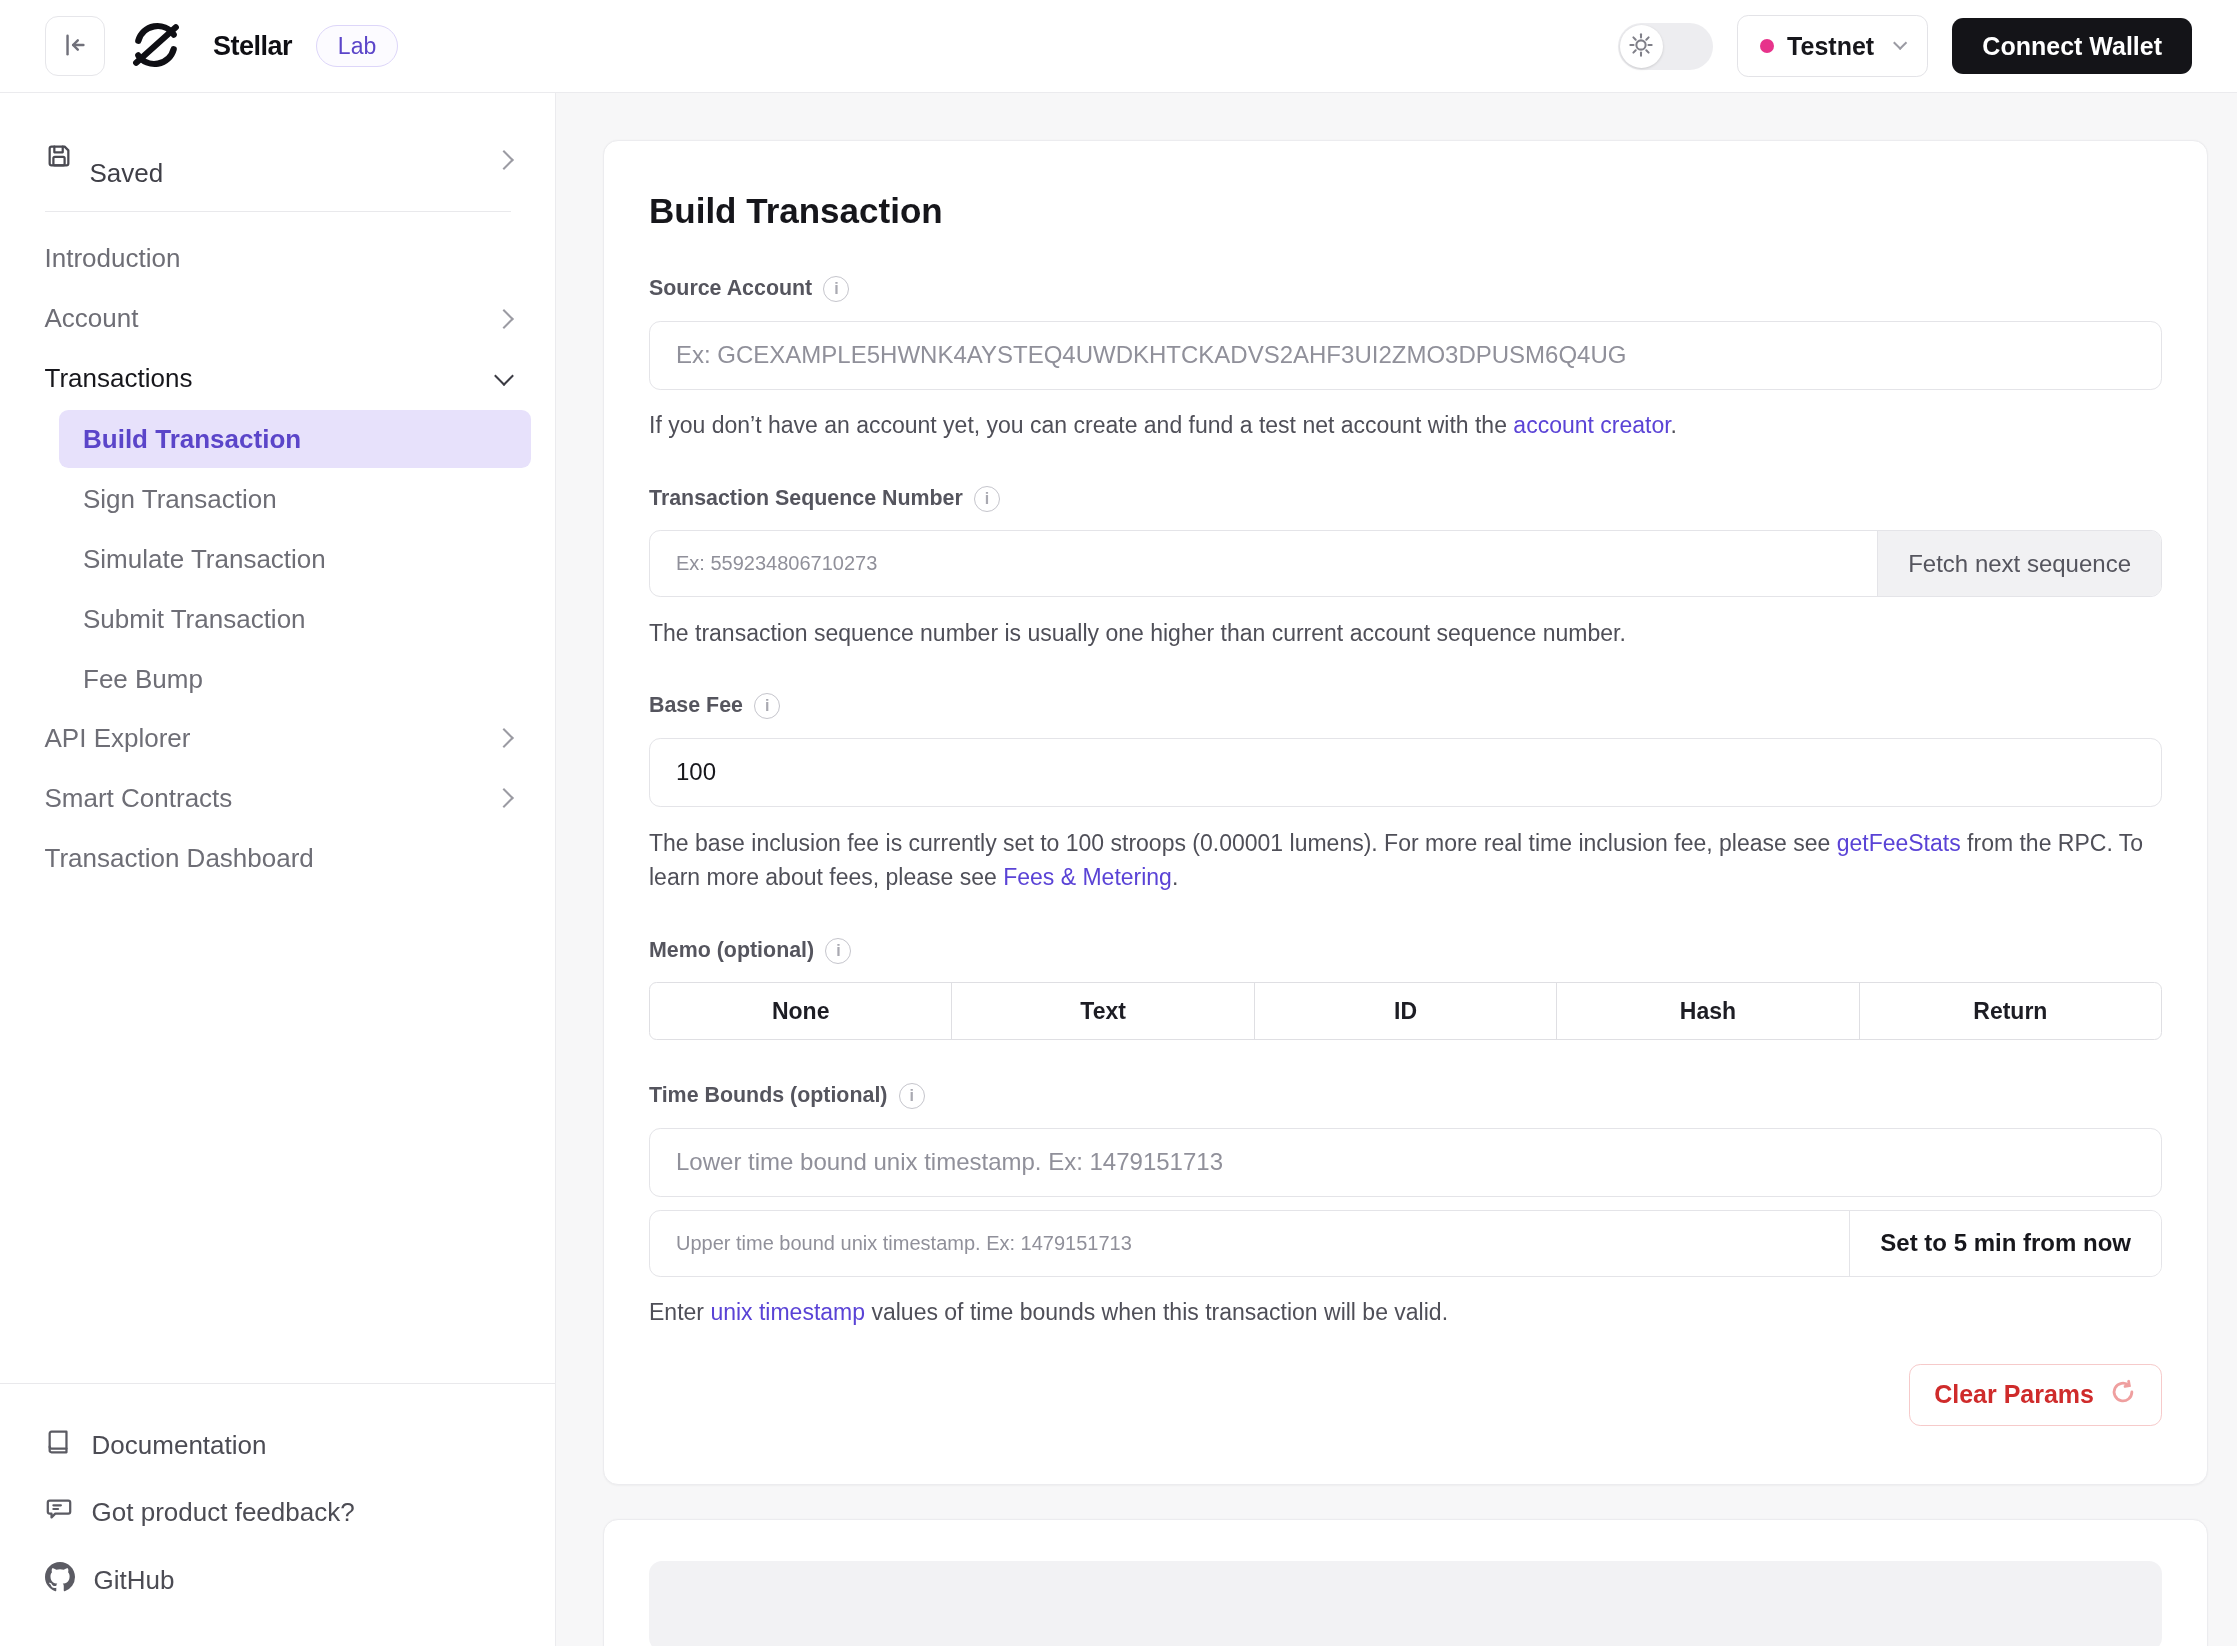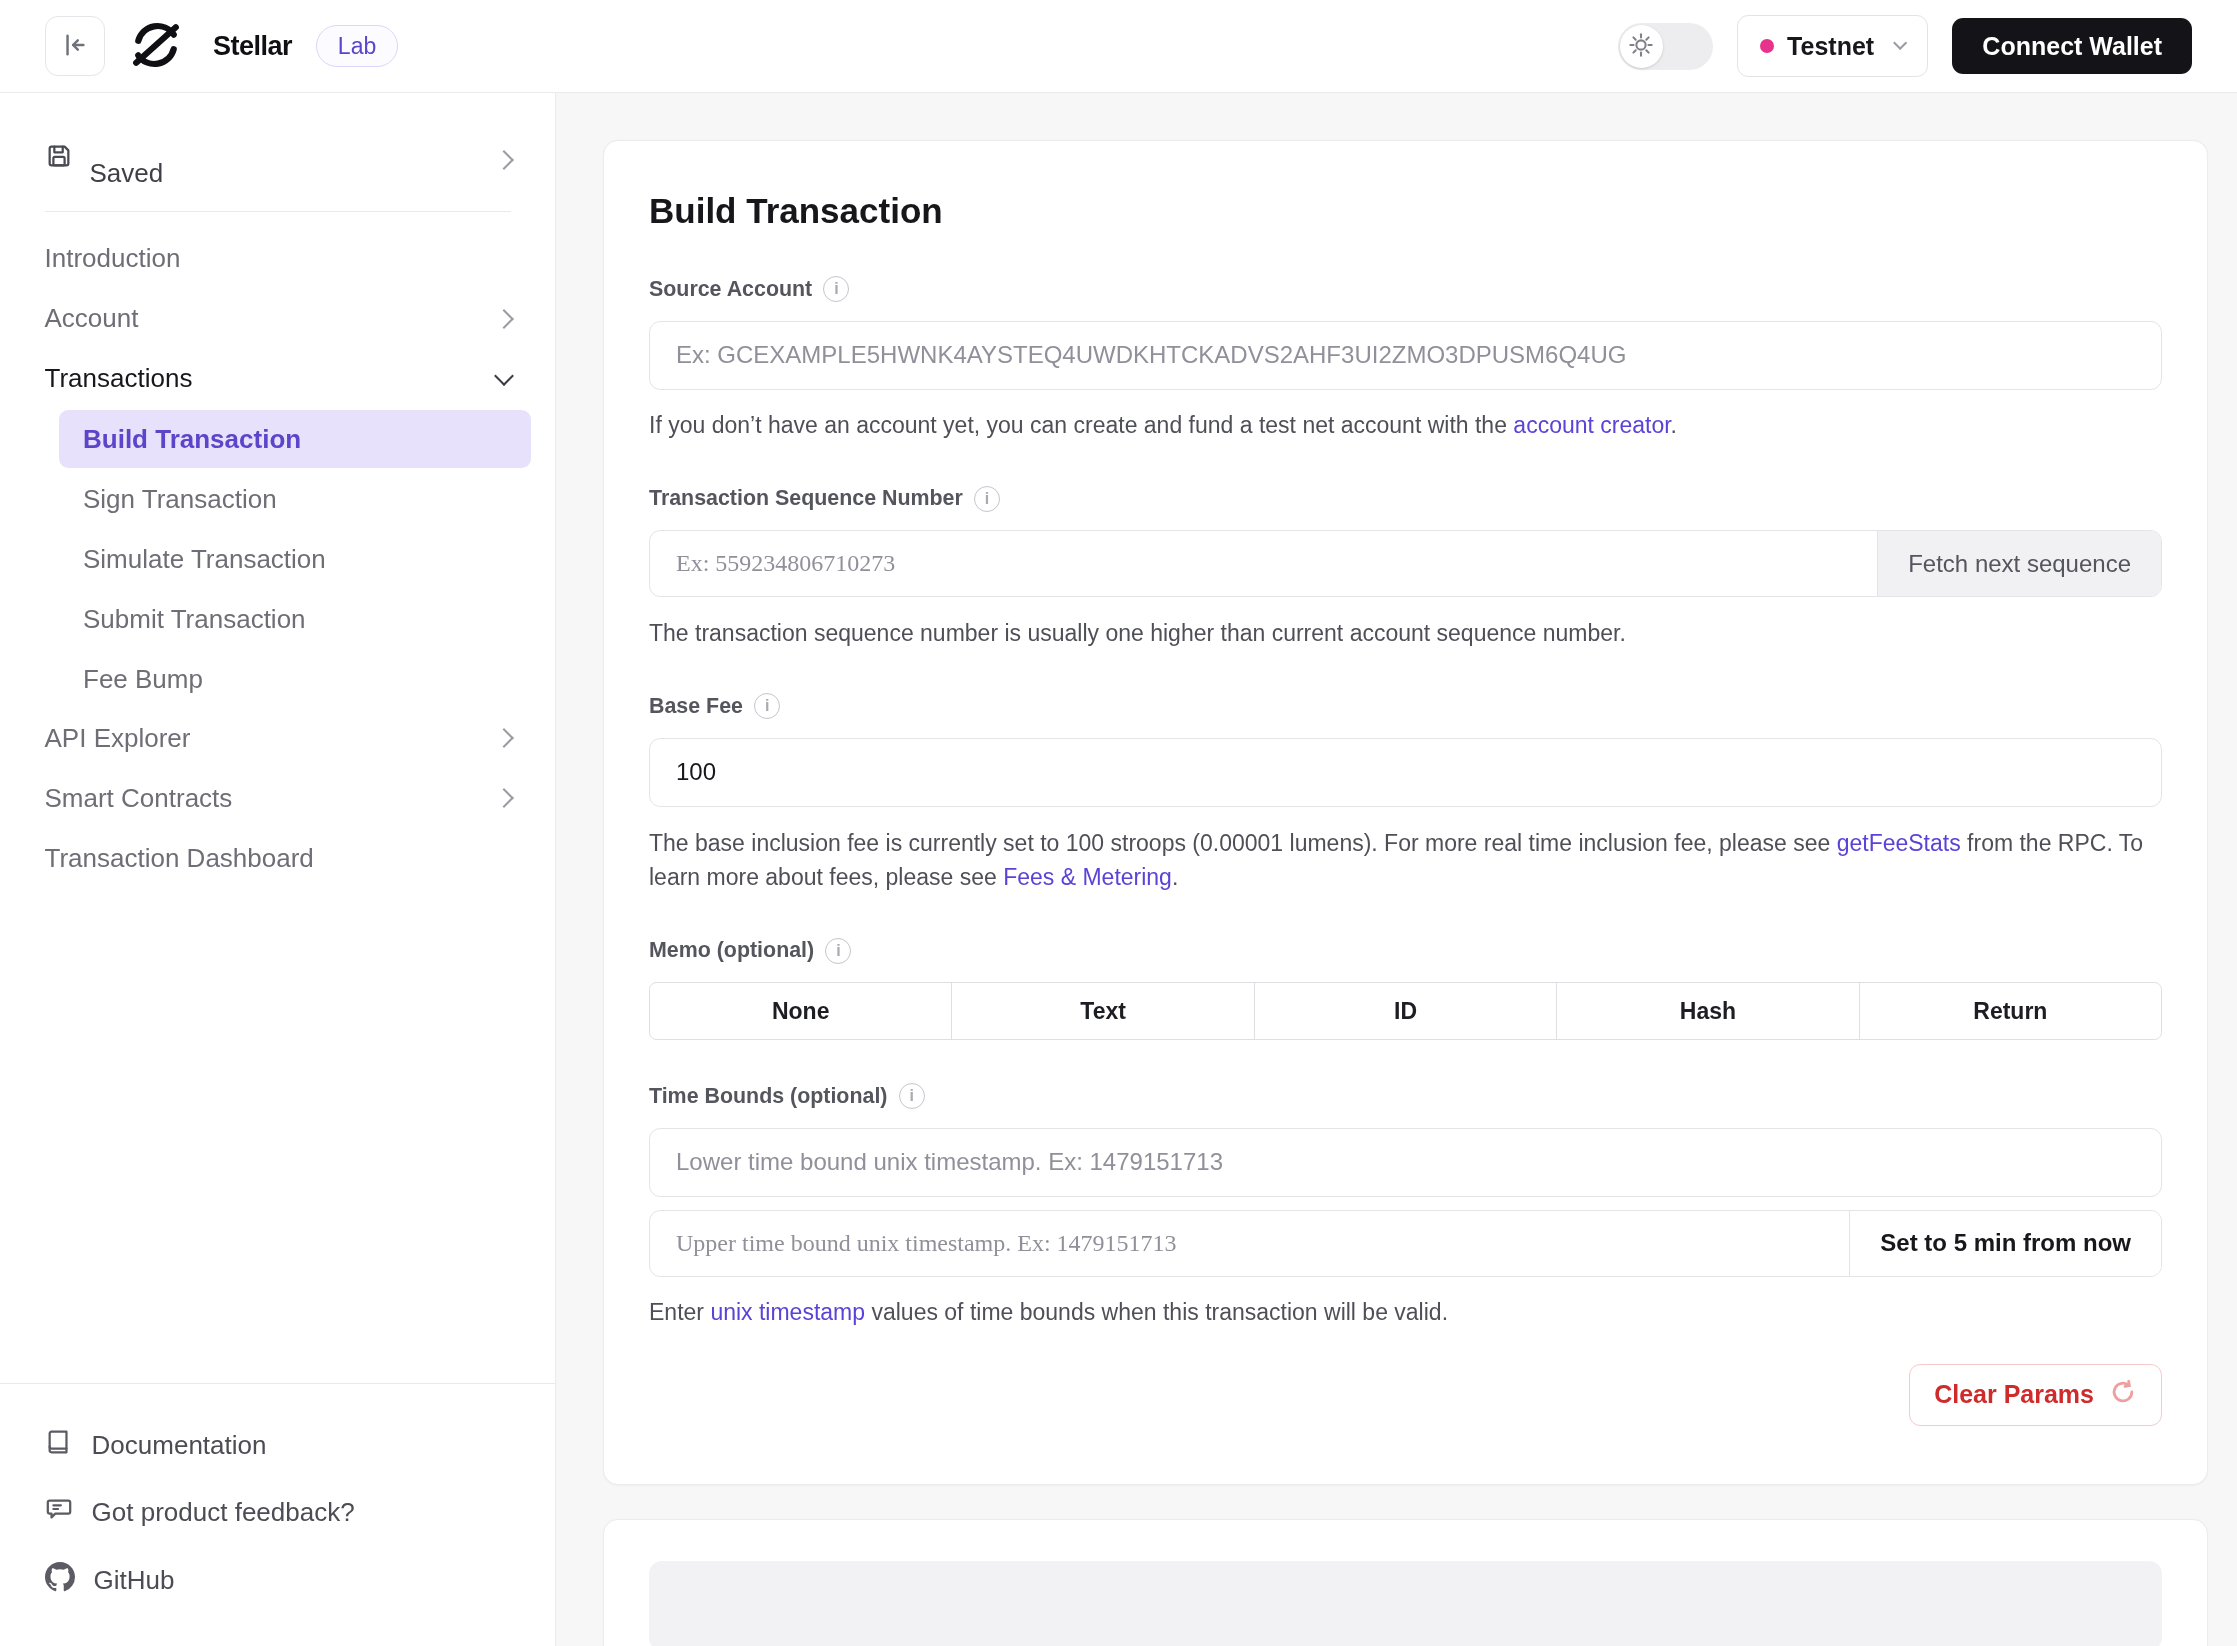--- a/index.html
+++ b/index.html
@@ -88,40 +88,40 @@
 
   
   .main { flex:1; overflow:hidden; padding:47px 29px 0 47px; }
   .card {
     background:#ffffff; border:1.9px solid #ececef; border-radius:15px;
     box-shadow:0 0.9px 1.9px rgba(0,0,0,0.04);
   }
   .card-params { padding:50px 45px 58px 45px; display:flex; flex-direction:column; }
   .page-title { font-size:35px; font-weight:600; color:#16161b; margin-bottom:45px; }
 
-  .field-label-row { display:flex; align-items:center; gap:11.2px; margin-bottom:18.6px; }
+  .field-label-row { display:flex; align-items:flex-start; gap:11.2px; margin-bottom:18.6px; }
   .field-label { font-size:21.4px; font-weight:600; color:#55555e; }
   .info-i {
     width:26px; height:26px; border:1.9px solid #c5c5cc; border-radius:50%;
     color:#a9a9b1; font-size:16px; font-weight:700; display:flex; align-items:center; justify-content:center;
   }
   .text-input {
     width:100%; height:69px; border:1.9px solid #e4e4e8; border-radius:11.2px; background:#fff;
     font-size:24px; color:#17171c; padding:0 26px; outline:none;
     font-family:"Liberation Sans", sans-serif;
   }
   .text-input::placeholder { color:#90909a; }
   .helper { font-size:23px; color:#4f4f58; margin-top:18.6px; line-height:1.5; }
   .link { color:#5a43d6; cursor:pointer; }
   .group { margin-bottom:43px; }
 
   .input-combo { display:flex; width:100%; border:1.9px solid #e4e4e8; border-radius:11.2px; background:#fff; overflow:hidden; }
   .input-combo input {
-    flex:1; height:65px; border:none; font-size:24px; color:#701a75; padding:0 26px; outline:none;
-    font-family:Liberation Serif, serif; background:transparent;
+    flex:1; height:65px; border:none; font-size:20px; color:#701a75; padding:0 26px; outline:none;
+    font-family:Liberation Sans, sans-serif; background:transparent;
   }
   .input-combo input::placeholder { color:#90909a; }
   .combo-btn {
     border:none; border-left:1.9px solid #e4e4e8; background:#f1f1f3; color:#55555e;
     font-size:24px; padding:8px 30px; cursor:pointer; font-family:"Liberation Sans", sans-serif; white-space:nowrap;
   }
   .combo-btn.white { background:#ffffff; color:#17171c; font-weight:700; }
 
   .seg {
     display:flex; width:100%; height:58px; border:1.9px solid #dfdfe3; border-radius:7.5px;

